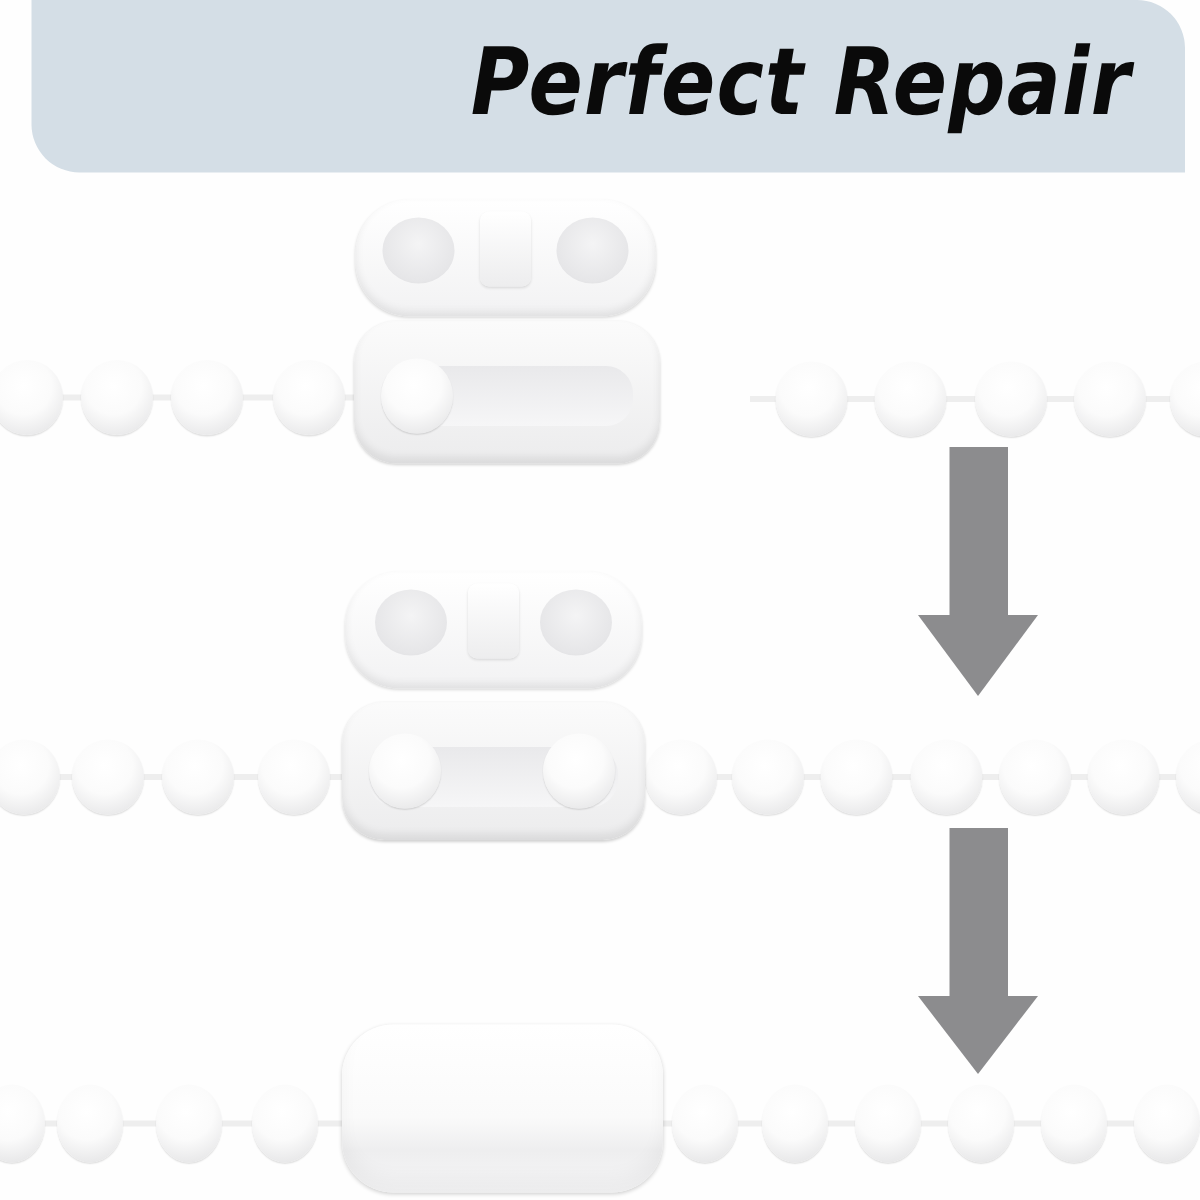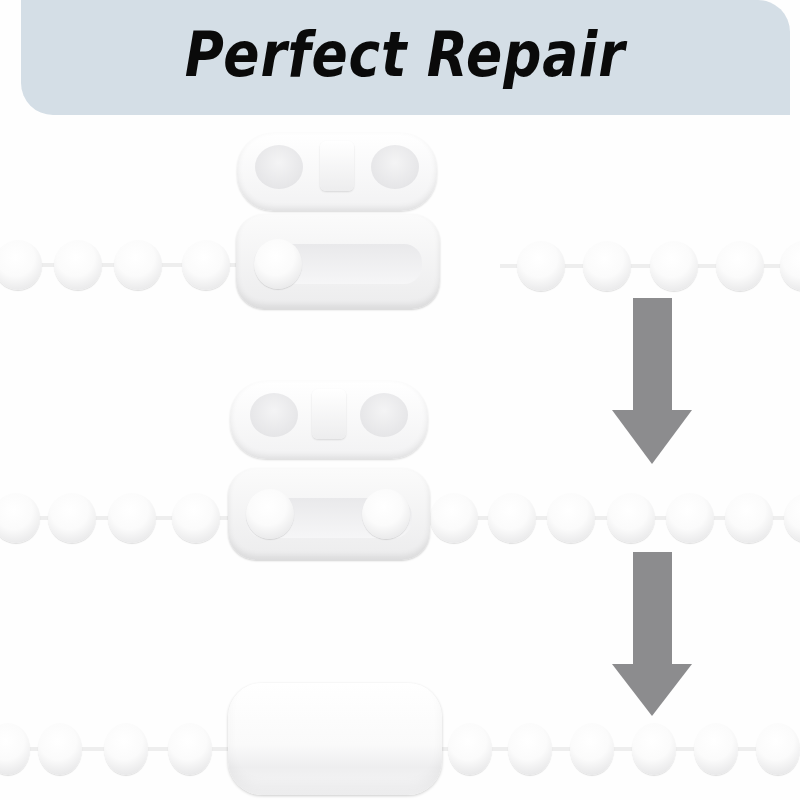--- a/index.html
+++ b/index.html
@@ -9,21 +9,21 @@
       overflow: hidden;
       font-family: "DejaVu Sans", sans-serif;
     }
     .stage { position: relative; width: 800px; height: 800px; background: #fefefe; }
 
     .banner {
       position: absolute;
       left: 21px; top: 0; width: 769px; height: 115px;
       background: #d4dee6;
       border-radius: 0 32px 0 32px;
-      display: flex; align-items: center; justify-content: center;
+      display: flex; align-items: center; justify-content: flex-end;
     }
     .banner-title {
       font-family: "DejaVu Sans", sans-serif;
       font-weight: bold;
       font-style: italic;
       font-size: 62px;
       letter-spacing: 1px;
       color: #0a0a0a;
       transform: scaleX(0.86);
       margin-top: -6px;

